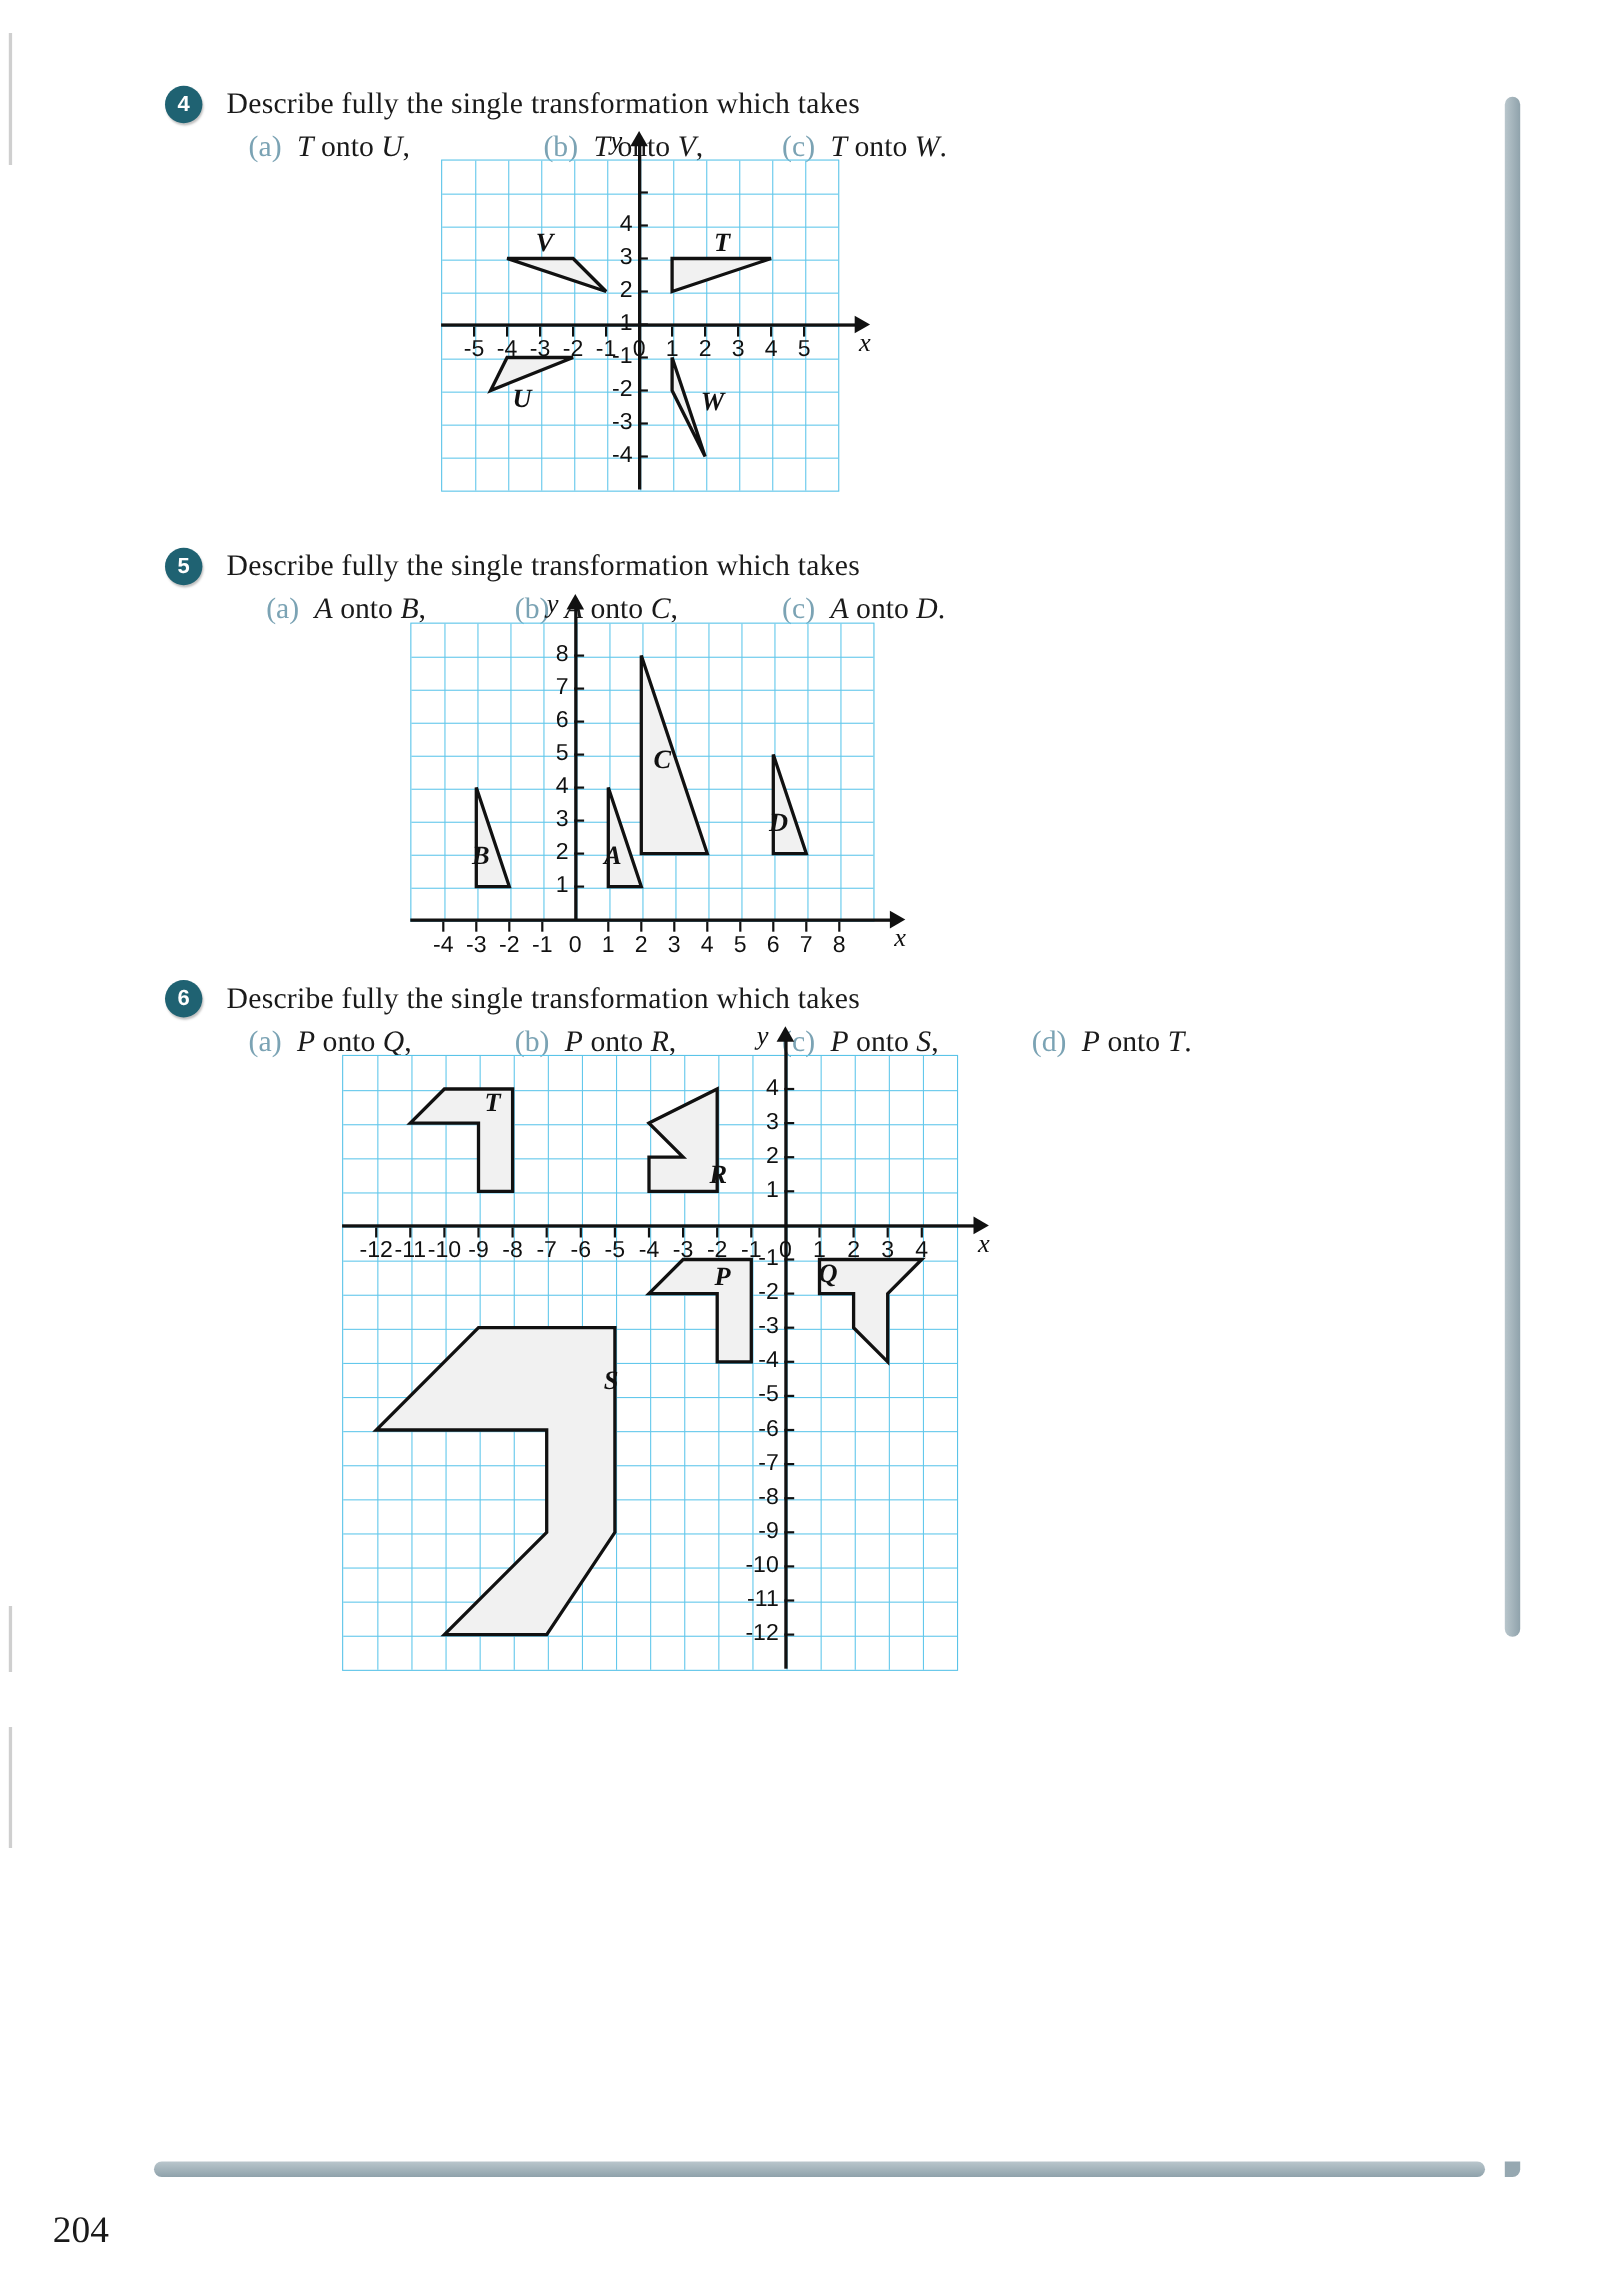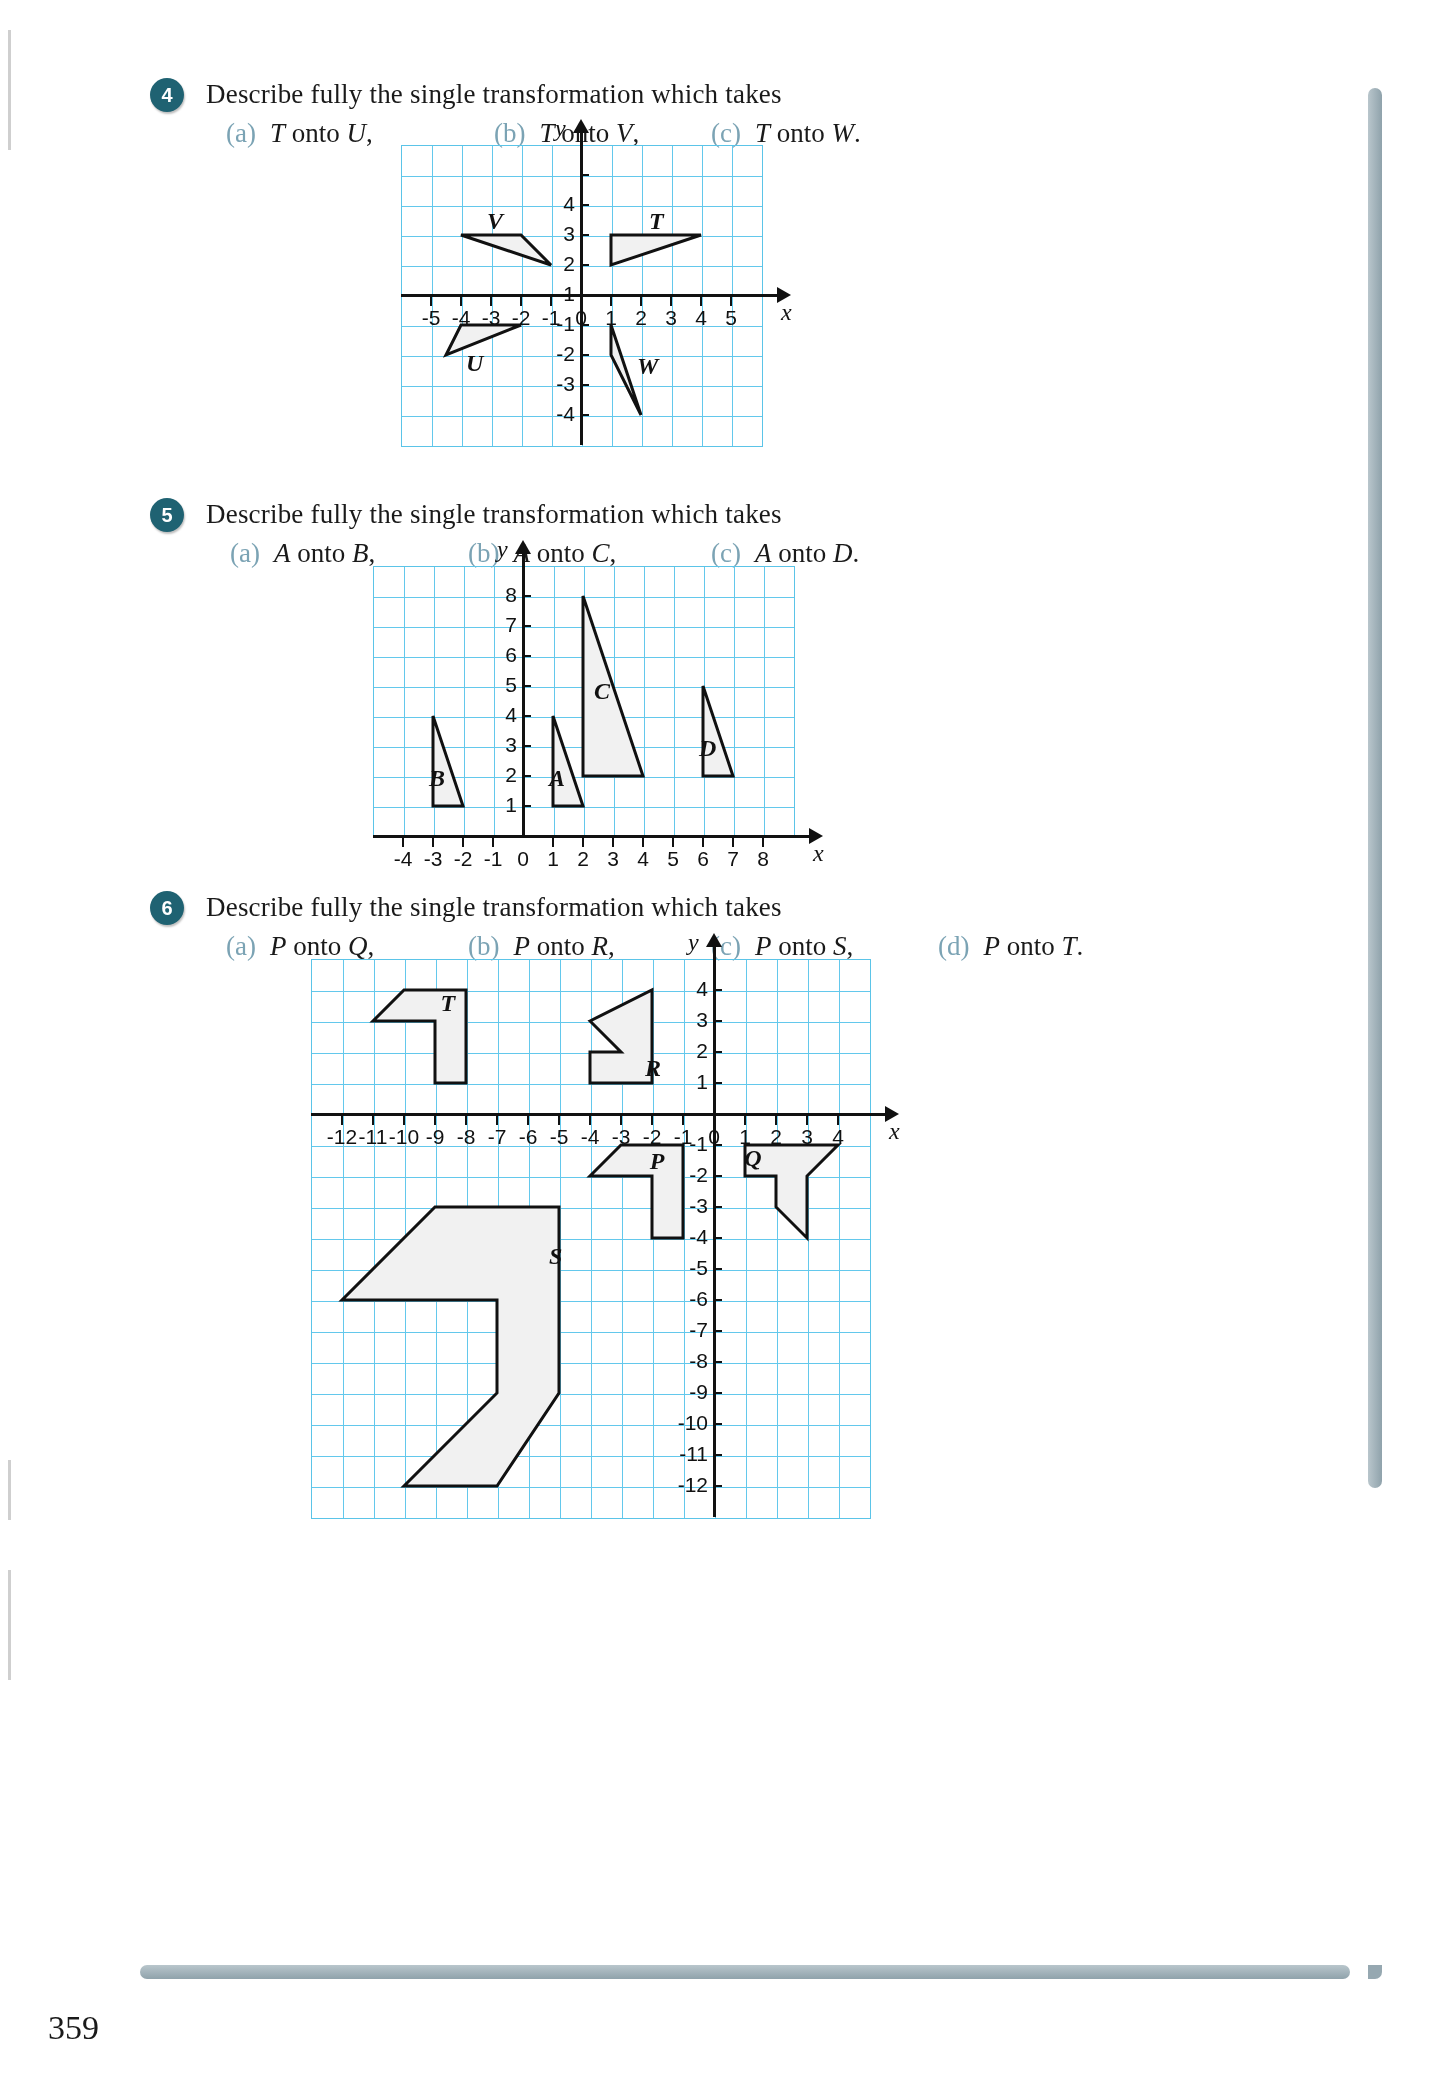--- a/index.html
+++ b/index.html
@@ -298,21 +298,21 @@
       <div class="shapelabel" style="left: 248px; top: 62.5px;">T</div>
       <div class="shapelabel" style="left: 86px; top: 62.5px;">V</div>
       <div class="shapelabel" style="left: 65px; top: 205px;">U</div>
       <div class="shapelabel" style="left: 236px; top: 208px;">W</div>
     </div>
 
   <div class="question" style="left:150px; top:498px;">
     <div class="qnum">5</div>
     <div class="qstem">Describe fully the single transformation which takes</div>
     <div class="qparts">
-      <div class="part" style="left:24px;">
+      <div class="part" style="left:36px;">
         <span class="plabel">(a)</span><span class="ptext"><i>A</i> onto <i>B</i>,</span>
       </div>
       <div class="part" style="left:262px;">
         <span class="plabel">(b)</span><span class="ptext"><i>A</i> onto <i>C</i>,</span>
       </div>
       <div class="part" style="left:505px;">
         <span class="plabel">(c)</span><span class="ptext"><i>A</i> onto <i>D</i>.</span>
       </div>
     </div>
   </div>
@@ -534,15 +534,15 @@
       <div class="tlabel" style="top: 49px; width: 46px; text-align: right; left: 351px;">3</div>
       <div class="tick y" style="left: 402px; top: 30px;"></div>
       <div class="tlabel" style="top: 18px; width: 46px; text-align: right; left: 351px;">4</div>
       <div class="shapelabel" style="left: 338.65px; top: 189.05px;">P</div>
       <div class="shapelabel" style="left: 433.2px; top: 185.95px;">Q</div>
       <div class="shapelabel" style="left: 334px; top: 96.05px;">R</div>
       <div class="shapelabel" style="left: 237.9px; top: 283.6px;">S</div>
       <div class="shapelabel" style="left: 129.4px; top: 30.95px;">T</div>
     </div>
 
-  <div class="pagenum">359</div>
+  <div class="pagenum">204</div>
 
 </div>
 
 </body></html>

